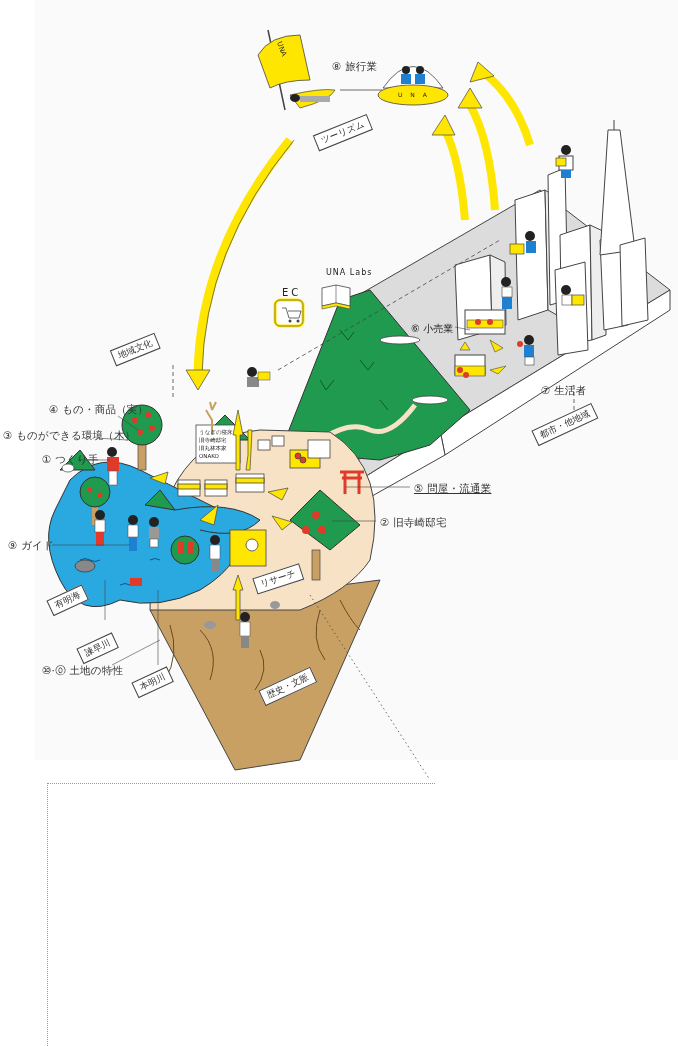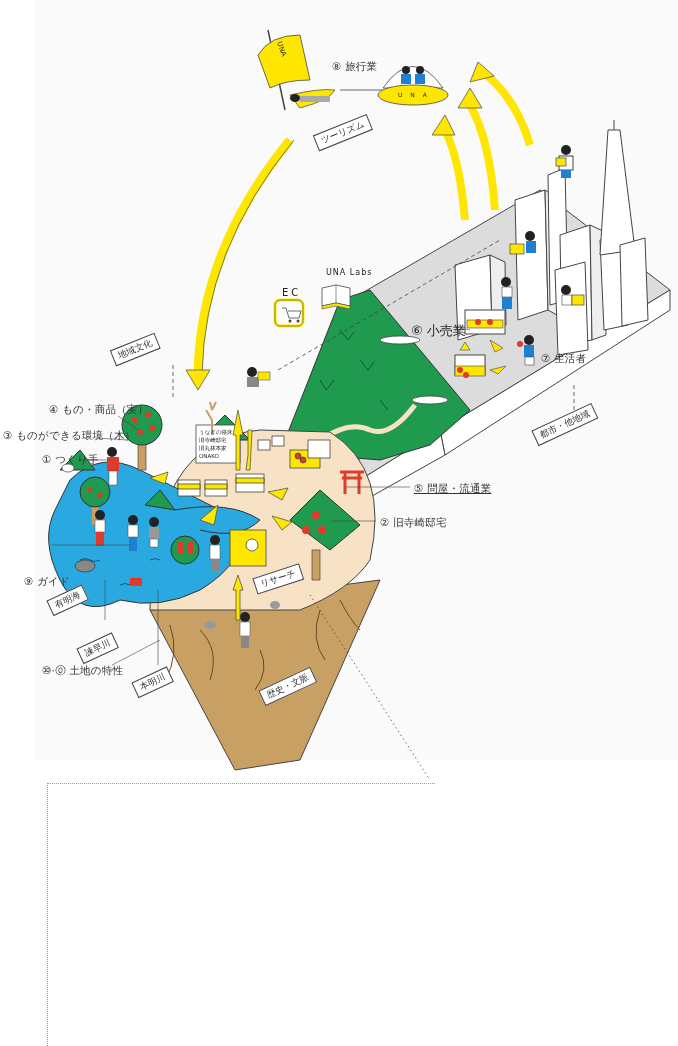--- a/index.html
+++ b/index.html
@@ -1,21 +1,21 @@
 <!DOCTYPE html>
 <html><head>
 <meta charset="utf-8">
 <style>
   html,body{margin:0;padding:0;background:#ffffff;}
   body{width:678px;height:1046px;position:relative;overflow:hidden;font-family:"DejaVu Sans",sans-serif;}
   .panel{position:absolute;left:35px;top:0;width:643px;height:760px;background:#fafafa;}
   svg.art{position:absolute;left:0;top:0;}
   .lbl{position:absolute;font-size:10.5px;color:#333;white-space:nowrap;letter-spacing:0.2px;line-height:12px;}
   .hw{position:absolute;font-size:9px;color:#333;background:#fff;border:1px solid #444;padding:2px 5px;white-space:nowrap;transform-origin:left center;line-height:11px;}
-  .small{position:absolute;font-size:13px;color:#222;white-space:nowrap;}
+  .small{position:absolute;font-size:10px;color:#222;white-space:nowrap;}
   .dotted-frame{position:absolute;left:47px;top:783px;width:387px;height:300px;border-top:1.5px dotted #999;border-left:1.5px dotted #999;}
 </style>
 </head>
 <body>
 
 <div class="panel"></div>
 
 <svg class="art" width="678" height="1046" viewBox="0 0 678 1046">
 
   <g>
@@ -253,24 +253,24 @@
     <line x1="455" y1="327" x2="470" y2="330"></line>
     <line x1="105" y1="580" x2="105" y2="620"></line>
     <line x1="158" y1="590" x2="158" y2="665"></line>
   </g>
 </svg>
 
 <div class="lbl" style="left:332px;top:60px;">⑧ 旅行業</div>
 <div class="lbl" style="left:49px;top:403px;">④ もの・商品（実）</div>
 <div class="lbl" style="left:3px;top:429px;">③ ものができる環境（木）</div>
 <div class="lbl" style="left:42px;top:453px;">① つくり手</div>
-<div class="lbl" style="left:24px;top:539px;margin-top:36px;">⑨ ガイド</div>
+<div class="lbl" style="left:8px;top:539px;">⑨ ガイド</div>
 <div class="lbl" style="left:42px;top:664px;">⑩·⓪ 土地の特性</div>
 <div class="small" style="left:411px;top:322px;">⑥ 小売業</div>
-<div class="lbl" style="left:541px;top:352px;">⑦ 生活者</div>
+<div class="lbl" style="left:541px;top:384px;">⑦ 生活者</div>
 <div class="lbl" style="left:414px;top:482px;text-decoration:underline;">⑤ 問屋・流通業</div>
 <div class="lbl" style="left:380px;top:516px;">② 旧寺崎邸宅</div>
 
 <div class="hw" style="left:316px;top:135px;transform:rotate(-22deg);">ツーリズム</div>
 <div class="hw" style="left:113px;top:350px;transform:rotate(-22deg);">地域文化</div>
 <div class="hw" style="left:50px;top:600px;transform:rotate(-25deg);">有明海</div>
 <div class="hw" style="left:80px;top:648px;transform:rotate(-25deg);">諫早川</div>
 <div class="hw" style="left:135px;top:682px;transform:rotate(-25deg);">本明川</div>
 <div class="hw" style="left:255px;top:578px;transform:rotate(-18deg);">リサーチ</div>
 <div class="hw" style="left:262px;top:690px;transform:rotate(-25deg);">歴史・文脈</div>

